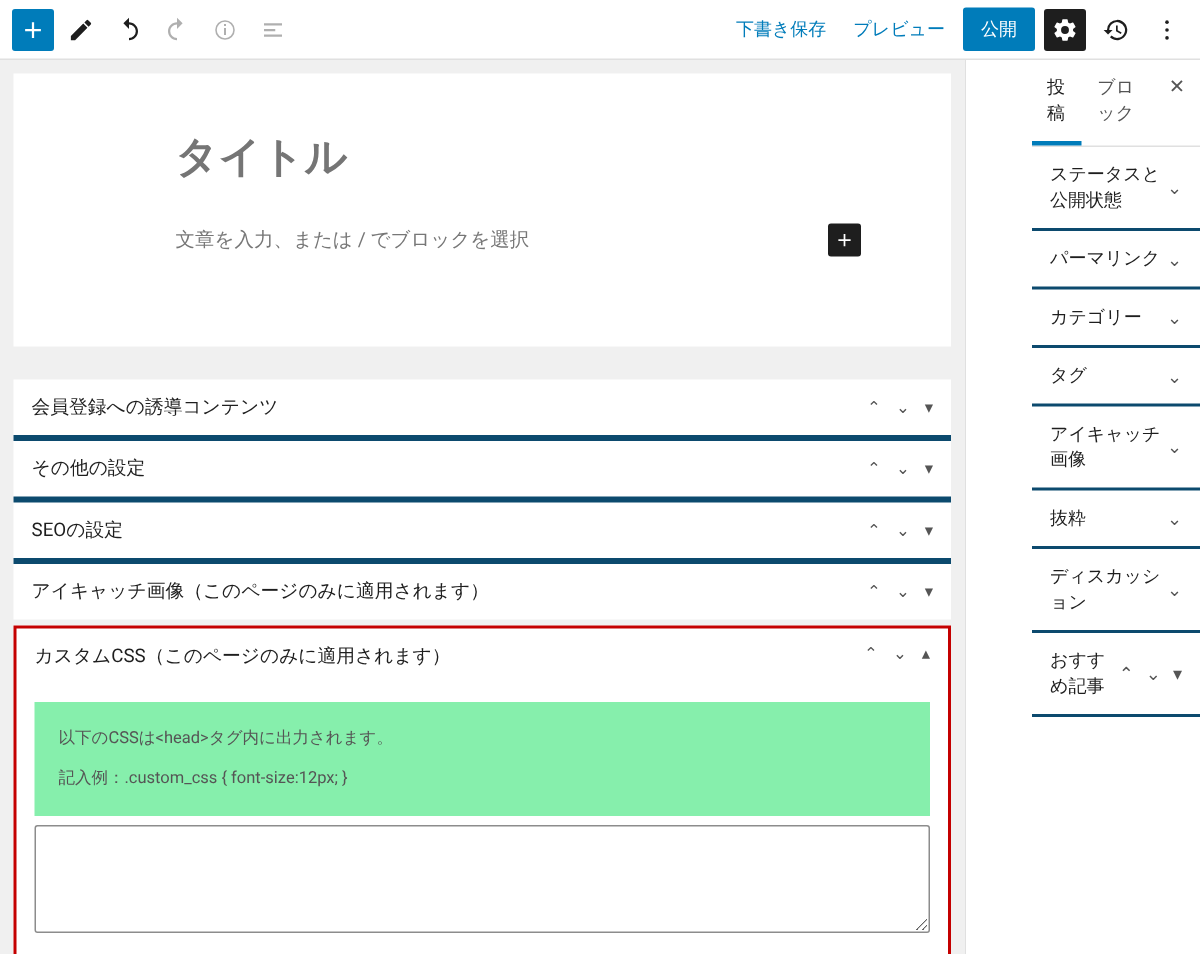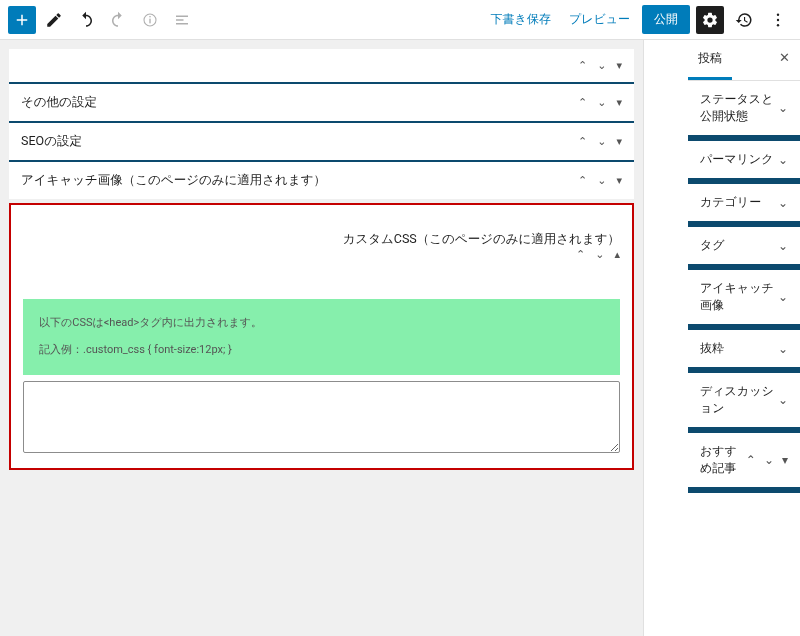--- a/index.html
+++ b/index.html
@@ -93,21 +93,21 @@
     background: #1e1e1e; color: #fff;
     display: flex; align-items: center; justify-content: center;
     border-radius: 2px; cursor: pointer;
   }
 
   
   .accordion {
     background: #fff;
   }
   .accordion-item {
-    border-top: 2px solid #0c4a6e;
+    border-top: 4px solid #0c4a6e;
     display: flex;
     align-items: center;
     padding: 10px 12px;
     font-size: 12.5px;
   }
   .accordion-item:first-child { border-top: none; }
   .acc-controls {
     margin-left: auto;
     display: flex; gap: 10px;
     color: #555;
@@ -115,24 +115,23 @@
   .acc-controls span { cursor: pointer; font-size: 11px; }
 
   
   .custom-css-wrap {
     border: 2px solid #c40000;
     background: #fff;
     margin-top: 4px;
     padding: 0;
   }
   .custom-css-header {
-    display: flex; align-items: flex-end;
-    padding: 26px 12px;
+    display: flex; align-items: flex-start;
+    padding: 10px 12px;
     font-size: 12.5px;
-    flex-direction: column;
   }
   .custom-css-body { padding: 12px; }
   .help-box {
     background: #86efac;
     padding: 14px 16px;
     font-size: 11px;
     line-height: 1.9;
     color: #555;
     margin-bottom: 6px;
   }
@@ -169,21 +168,21 @@
     margin-left: auto;
     padding: 10px;
     cursor: pointer;
     color: #555;
     font-size: 13px;
   }
   .side-panel {
     display: flex; align-items: center;
     padding: 10px 12px;
     font-size: 12px;
-    border-bottom: 6px solid #0c4a6e;
+    border-bottom: 2px solid #0c4a6e;
     cursor: pointer;
   }
   .side-panel .chev { margin-left: auto; display:flex; gap:8px; color:#555; }
   .side-panel.bold { font-weight: 400; }
 
   svg { display: block; }
 </style>
 </head>
 <body>
 
@@ -245,23 +244,35 @@
             <circle cx="12" cy="19" r="1.6" fill="currentColor"></circle>
           </svg>
       </button>
     </div>
   </div>
 
   <div class="main-row">
 
     <div class="canvas-col">
 
+      <div class="editor-card">
+        <input type="text" class="title-input" placeholder="タイトル" style="">
+        <div class="block-placeholder-row">
+          <span>文章を入力、または / でブロックを選択</span>
+          <div class="add-block-btn">
+            <svg width="14" height="14" viewBox="0 0 24 24">
+                <path fill="currentColor" d="M11 5h2v6h6v2h-6v6h-2v-6H5v-2h6z"></path>
+              </svg>
+          </div>
+        </div>
+      </div>
 
       <div class="accordion">
         <div class="accordion-item">
+          <span>会員登録への誘導コンテンツ</span>
           <div class="acc-controls">
             <span>⌃</span>
             <span>⌄</span>
             <span>▾</span>
           </div>
         </div>
         <div class="accordion-item">
           <span>その他の設定</span>
           <div class="acc-controls">
             <span>⌃</span>
@@ -304,20 +315,21 @@
           </div>
           <textarea class="css-textarea" style=""></textarea>
         </div>
       </div>
 
     </div>
 
     <div class="sidebar-col">
       <div class="side-tabs">
         <div class="side-tab active">投稿</div>
+        <div class="side-tab">ブロック</div>
         <div class="side-close">
           <span>✕</span>
         </div>
       </div>
 
       <div class="side-panel">
         <span>ステータスと公開状態</span>
         <span class="chev">⌄</span>
       </div>
       <div class="side-panel">

